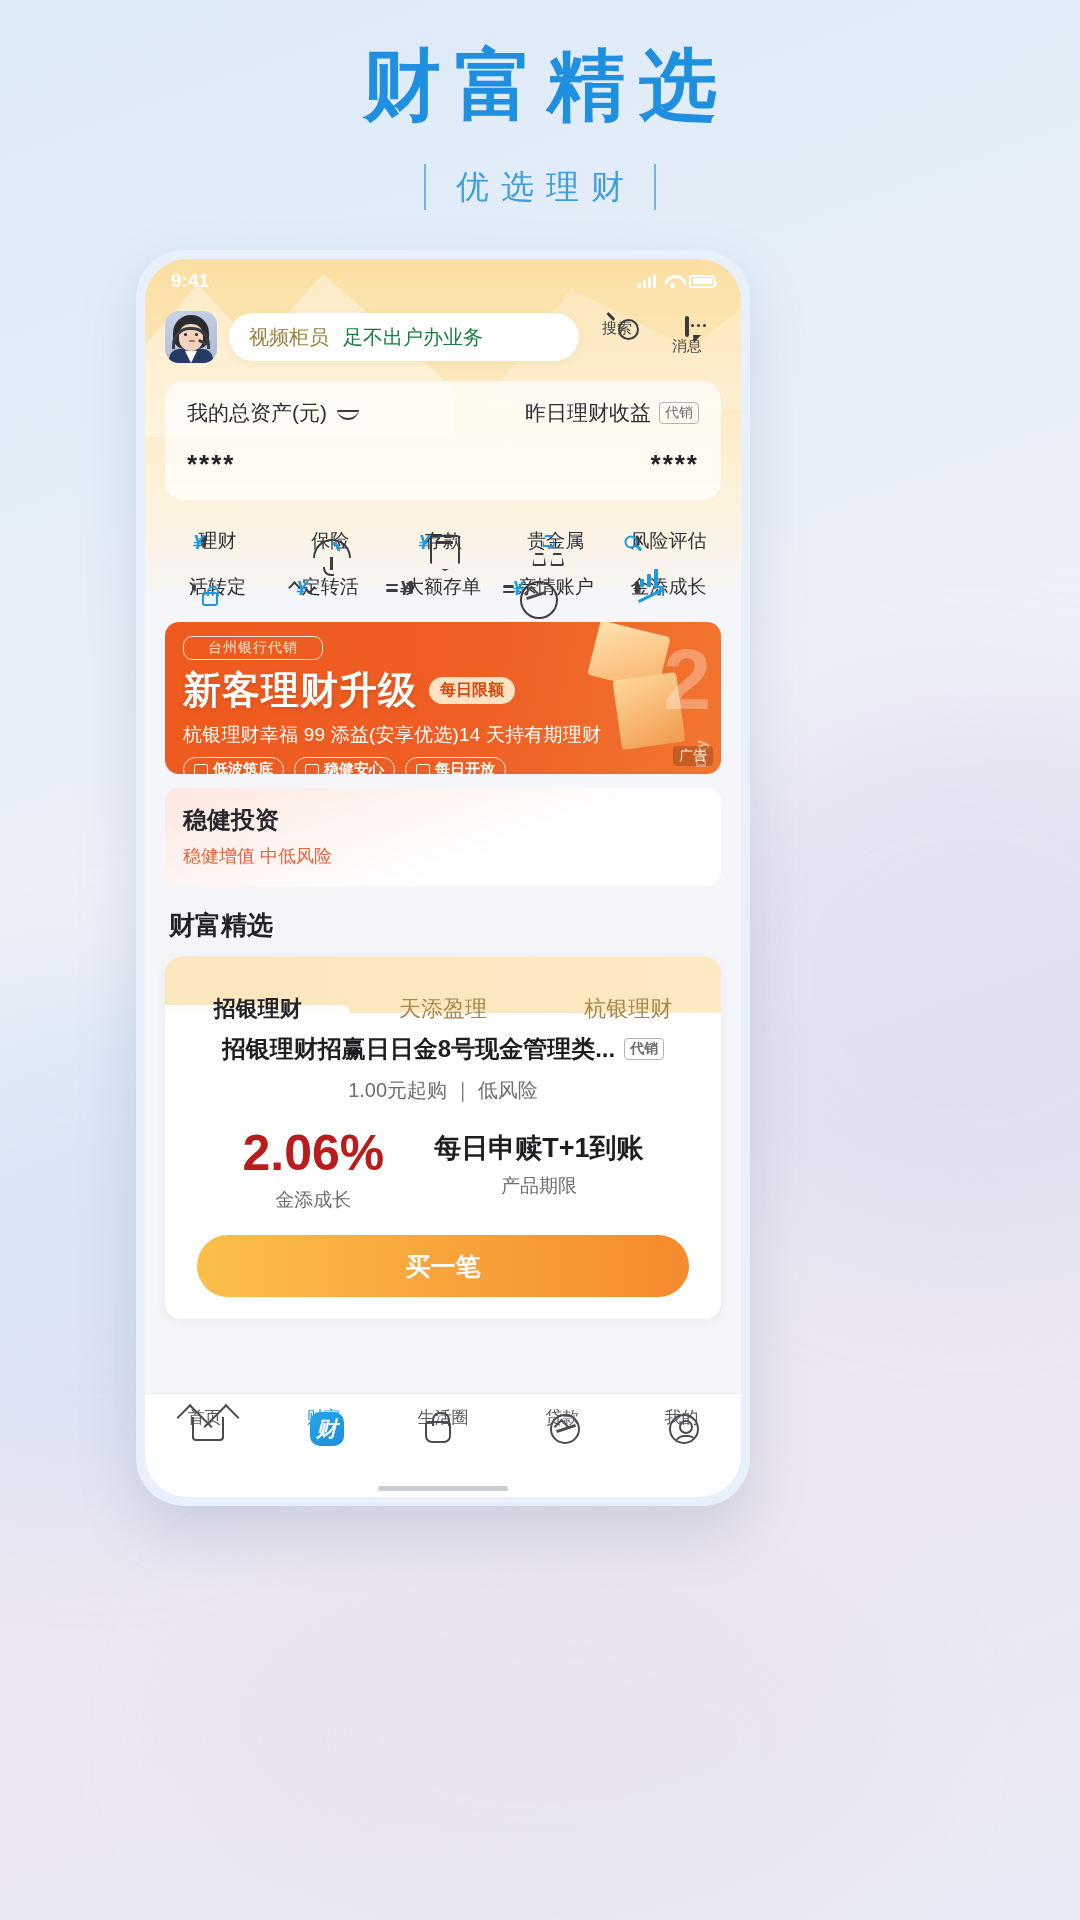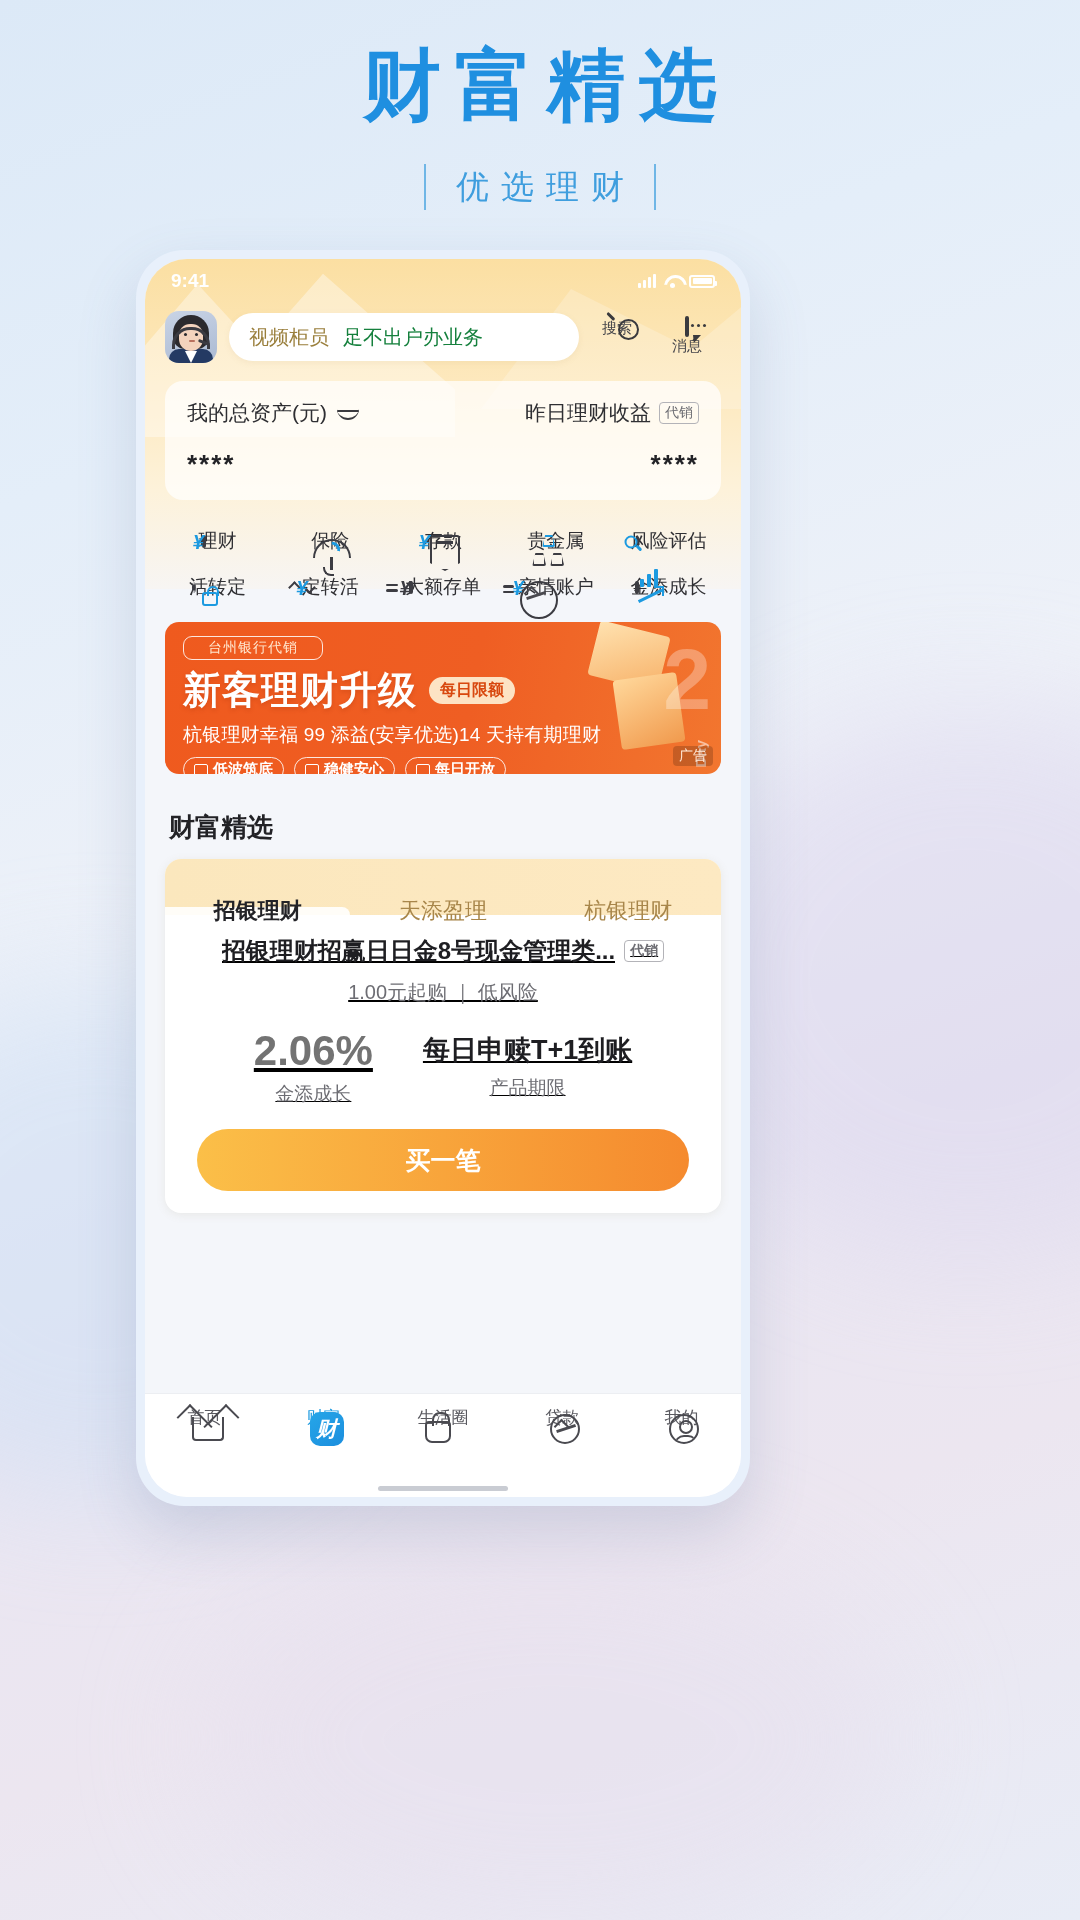--- a/index.html
+++ b/index.html
@@ -207,27 +207,27 @@
 
   
   .sec-title{position:relative;z-index:2;margin:22px 0 0 24px;font-size:26px;font-weight:bold;color:#222226;}
 
   
   .prod{position:relative;z-index:2;margin:14px 20px 0 20px;border-radius:16px;overflow:hidden;background:#fff;
     box-shadow:0 2px 10px rgba(160,140,100,.12);}
   .ptabs{display:flex;background:linear-gradient(90deg,#fbe7bd,#fde9c2);height:56px;}
   .ptab{flex:1;display:flex;align-items:center;justify-content:center;font-size:22px;color:#a8864a;position:relative;margin-top:48px;}
   .ptab.active{background:#fffdf8;color:#232327;font-weight:bold;border-radius:0 18px 0 0;}
-  .pbody{padding:20px 18px 18px 18px;text-align:center;text-decoration:underline;}
+  .pbody{padding:20px 18px 18px 18px;text-align:center;}
   .pname{font-size:24px;font-weight:bold;color:#1e1e22;display:flex;align-items:center;justify-content:center;gap:9px;}
   .pname .nm{white-space:nowrap;overflow:hidden;text-overflow:ellipsis;max-width:420px;}
   .pmeta{font-size:20px;color:#6d6d73;margin-top:12px;}
   .prow{display:flex;align-items:flex-start;justify-content:center;gap:50px;margin-top:24px;}
   .pcol{text-align:center;}
-  .prate{font-size:42px;font-weight:bold;color:#737373;line-height:1;}
+  .prate{font-size:50px;font-weight:bold;color:#b91c1c;line-height:1;}
   .prate-l{font-size:19px;color:#6d6d73;margin-top:9px;}
   .pterm{font-size:27px;font-weight:bold;color:#1e1e22;line-height:1;padding-top:7px;}
   .pterm-l{font-size:19px;color:#6d6d73;margin-top:11px;}
   .buy{margin:22px 14px 4px 14px;height:62px;border-radius:31px;border:none;cursor:pointer;
     background:linear-gradient(90deg,#fbbf48,#f58a2e);color:#fff;font-size:25px;font-weight:bold;width:calc(100% - 28px);
     font-family:"Liberation Sans",sans-serif;}
 
   
   .tabbar{position:absolute;left:0;bottom:0;width:100%;height:104px;background:#fff;
     border-top:1px solid #eceef2;display:flex;align-items:flex-start;padding-top:12px;z-index:3;}
@@ -417,20 +417,24 @@
           </span>
       <span class="chip">
             <i class="cg"></i>
             <span>每日开放</span>
           </span>
     </div>
     <span class="ad-tag">广告</span>
   </div>
 
   <div class="two-cards">
+    <div class="mini-card mc2">
+      <div class="mc-t">稳健投资</div>
+      <div class="mc-s">稳健增值 中低风险</div>
+    </div>
   </div>
 
   <div class="sec-title">财富精选</div>
 
   <div class="prod">
     <div class="ptabs">
       <div class="ptab active">招银理财</div>
       <div class="ptab">天添盈理</div>
       <div class="ptab">杭银理财</div>
     </div>

